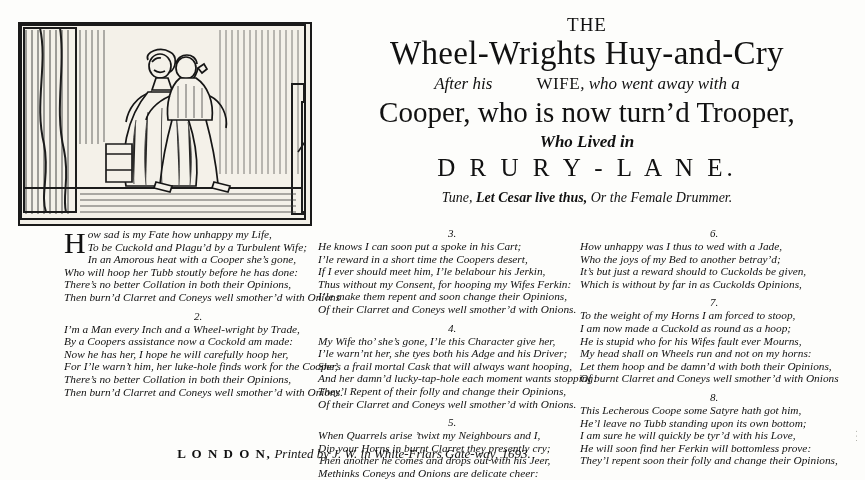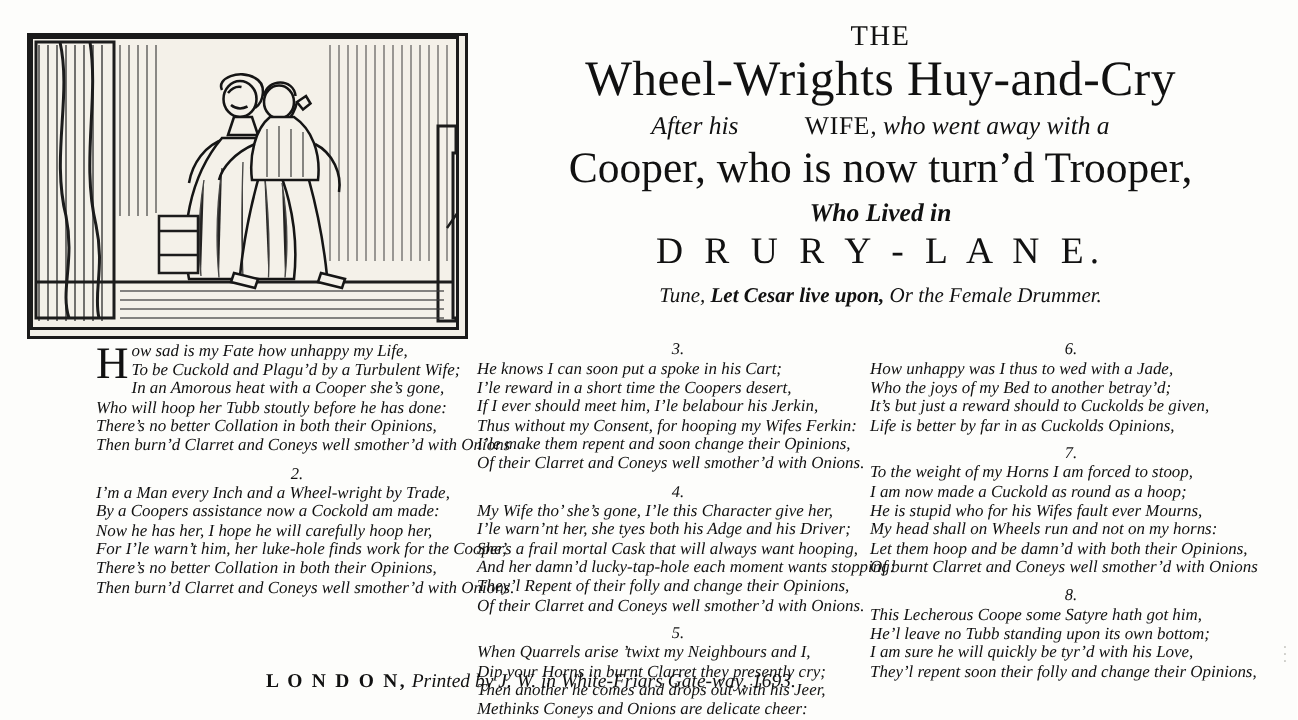--- a/index.html
+++ b/index.html
@@ -248,21 +248,21 @@
     </svg>
   </div>
 
   <div class="titleblock">
     <div class="t-the">THE</div>
     <div class="t-main">Wheel-Wrights Huy-and-Cry</div>
     <div class="t-after"><span>After his </span><span class="sc">WIFE</span><span>, who went away with a</span></div>
     <div class="t-cooper">Cooper, who is now turn’d Trooper,</div>
     <div class="t-wholived">Who Lived in</div>
     <div class="t-drury">D R U R Y - L A N E.</div>
-    <div class="t-tune"><span>Tune, </span><b>Let Cesar live upon,</b><span> Or the Female Drummer.</span></div>
+    <div class="t-tune"><span>Tune, </span><b>Let Cesar live thus,</b><span> Or the Female Drummer.</span></div>
   </div>
 
   <div class="columns">
 
     <div class="col col1">
       <div class="stanza dropcap-stanza">
         <div class="line"><span class="dropcap">H</span><span>ow sad is my Fate how unhappy my Life,</span></div>
         <div class="line">To be Cuckold and Plagu’d by a Turbulent Wife;</div>
         <div class="line">In an Amorous heat with a Cooper she’s gone,</div>
         <div class="line">Who will hoop her Tubb stoutly before he has done:</div>
@@ -309,36 +309,37 @@
 
       </div>
     </div>
 
     <div class="col col3">
       <div class="stanza">
         <div class="stanza-num">6.</div>
         <div class="line">How unhappy was I thus to wed with a Jade,</div>
         <div class="line">Who the joys of my Bed to another betray’d;</div>
         <div class="line">It’s but just a reward should to Cuckolds be given,</div>
-        <div class="line">Life is better by far in as Cuckolds Opinions,</div>
+        <div class="line">Which is without by far in as Cuckolds Opinions,</div>
       </div>
       <div class="stanza">
         <div class="stanza-num">7.</div>
         <div class="line">To the weight of my Horns I am forced to stoop,</div>
         <div class="line">I am now made a Cuckold as round as a hoop;</div>
         <div class="line">He is stupid who for his Wifes fault ever Mourns,</div>
         <div class="line">My head shall on Wheels run and not on my horns:</div>
         <div class="line">Let them hoop and be damn’d with both their Opinions,</div>
         <div class="line">Of burnt Clarret and Coneys well smother’d with Onions</div>
       </div>
       <div class="stanza">
         <div class="stanza-num">8.</div>
         <div class="line">This Lecherous Coope some Satyre hath got him,</div>
         <div class="line">He’l leave no Tubb standing upon its own bottom;</div>
         <div class="line">I am sure he will quickly be tyr’d with his Love,</div>
+        <div class="line">He will soon find her Ferkin will bottomless prove:</div>
         <div class="line">They’l repent soon their folly and change their Opinions,</div>
 
       </div>
     </div>
   </div>
 
   <div class="imprint">
     <span class="lon">L O N D O N,</span><span> Printed by J. W. in White-Friars Gate-way, 1693.</span>
   </div>
 

